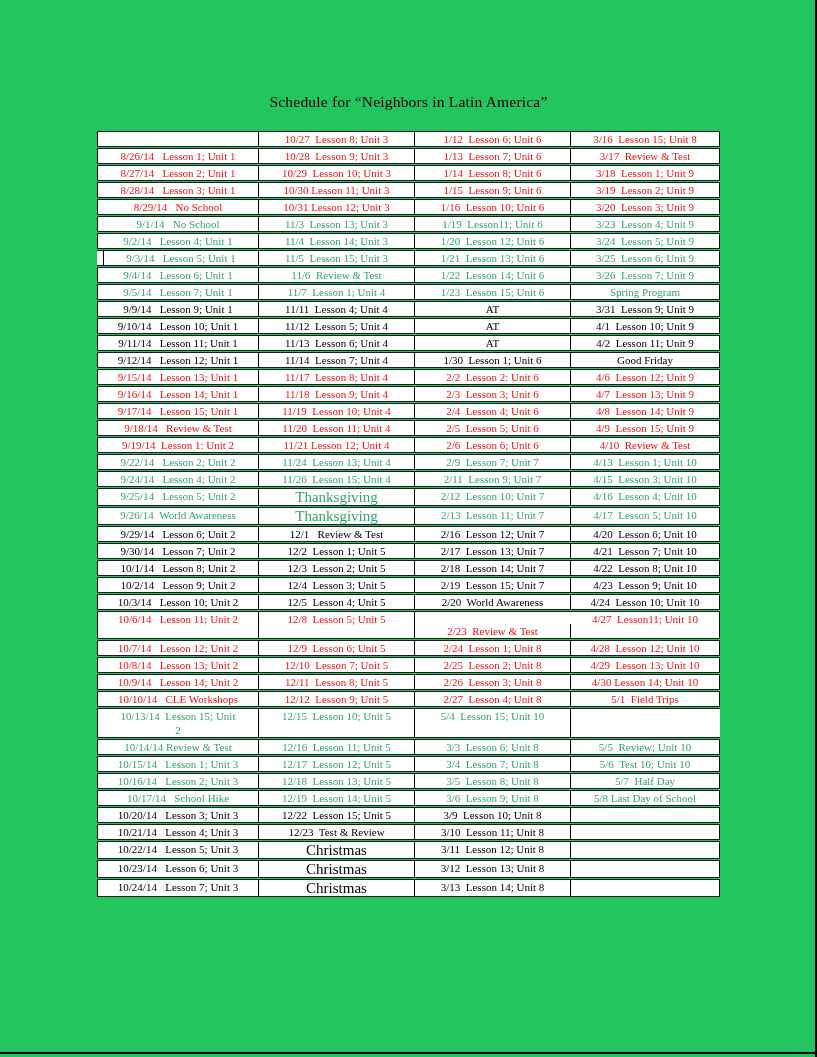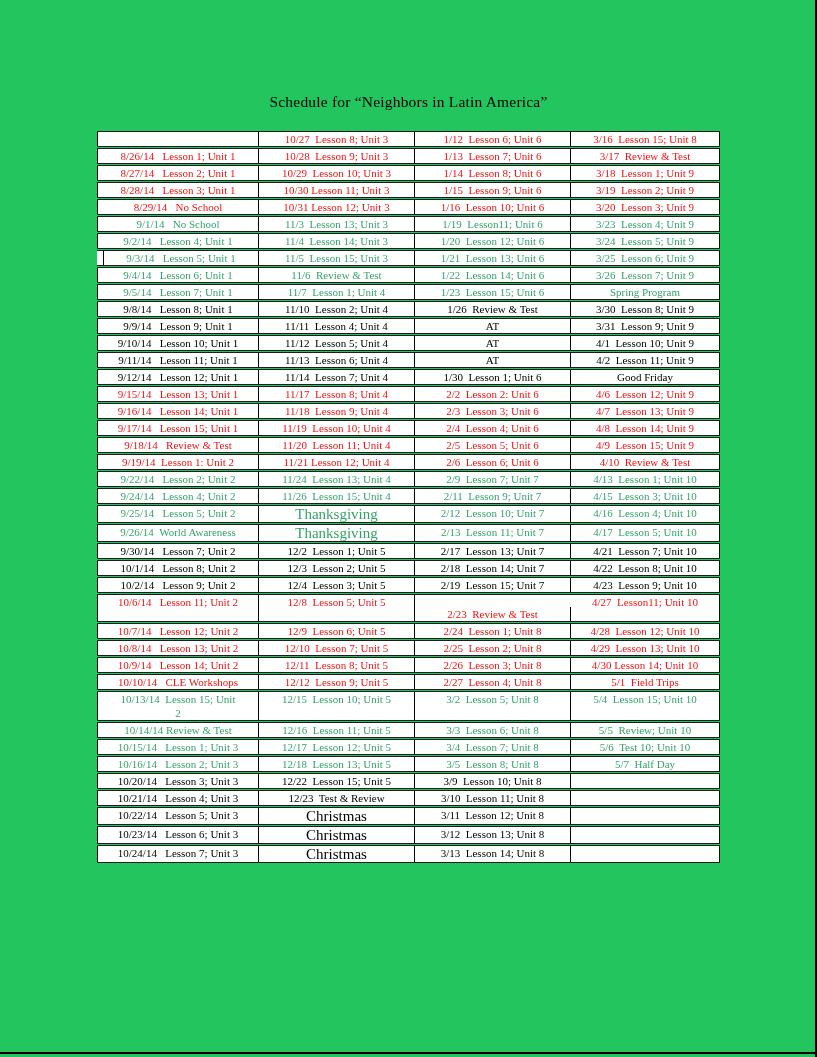--- a/index.html
+++ b/index.html
@@ -121,26 +121,20 @@
         <div class="cell" style="color: rgb(51, 164, 102);">1/22  Lesson 14; Unit 6</div>
         <div class="cell" style="color: rgb(51, 164, 102);">3/26  Lesson 7; Unit 9</div>
       </div>
       <div class="row">
         <div class="cell" style="color: rgb(51, 164, 102);">9/5/14   Lesson 7; Unit 1</div>
         <div class="cell" style="color: rgb(51, 164, 102);">11/7  Lesson 1; Unit 4</div>
         <div class="cell" style="color: rgb(51, 164, 102);">1/23  Lesson 15; Unit 6</div>
         <div class="cell" style="color: rgb(51, 164, 102);">Spring Program</div>
       </div>
       <div class="row">
-        <div class="cell" style="color: rgb(0, 0, 0);">9/8/14   Lesson 8; Unit 1</div>
-        <div class="cell" style="color: rgb(0, 0, 0);">11/10  Lesson 2; Unit 4</div>
-        <div class="cell" style="color: rgb(0, 0, 0);">1/26  Review &amp; Test</div>
-        <div class="cell" style="color: rgb(0, 0, 0);">3/30  Lesson 8; Unit 9</div>
-      </div>
-      <div class="row">
         <div class="cell" style="color: rgb(0, 0, 0);">9/9/14   Lesson 9; Unit 1</div>
         <div class="cell" style="color: rgb(0, 0, 0);">11/11  Lesson 4; Unit 4</div>
         <div class="cell" style="color: rgb(0, 0, 0);">AT</div>
         <div class="cell" style="color: rgb(0, 0, 0);">3/31  Lesson 9; Unit 9</div>
       </div>
       <div class="row">
         <div class="cell" style="color: rgb(0, 0, 0);">9/10/14   Lesson 10; Unit 1</div>
         <div class="cell" style="color: rgb(0, 0, 0);">11/12  Lesson 5; Unit 4</div>
         <div class="cell" style="color: rgb(0, 0, 0);">AT</div>
         <div class="cell" style="color: rgb(0, 0, 0);">4/1  Lesson 10; Unit 9</div>
@@ -205,38 +199,50 @@
         <div class="cell" style="color: rgb(51, 164, 102);">2/12  Lesson 10; Unit 7</div>
         <div class="cell" style="color: rgb(51, 164, 102);">4/16  Lesson 4; Unit 10</div>
       </div>
       <div class="row">
         <div class="cell" style="color: rgb(51, 164, 102);">9/26/14  World Awareness</div>
         <div class="cell big" style="color: rgb(51, 164, 102);">Thanksgiving</div>
         <div class="cell" style="color: rgb(51, 164, 102);">2/13  Lesson 11; Unit 7</div>
         <div class="cell" style="color: rgb(51, 164, 102);">4/17  Lesson 5; Unit 10</div>
       </div>
       <div class="row">
+        <div class="cell" style="color: rgb(0, 0, 0);">9/29/14   Lesson 6; Unit 2</div>
+        <div class="cell" style="color: rgb(0, 0, 0);">12/1   Review &amp; Test</div>
+        <div class="cell" style="color: rgb(0, 0, 0);">2/16  Lesson 12; Unit 7</div>
+        <div class="cell" style="color: rgb(0, 0, 0);">4/20  Lesson 6; Unit 10</div>
+      </div>
+      <div class="row">
         <div class="cell" style="color: rgb(0, 0, 0);">9/30/14   Lesson 7; Unit 2</div>
         <div class="cell" style="color: rgb(0, 0, 0);">12/2  Lesson 1; Unit 5</div>
         <div class="cell" style="color: rgb(0, 0, 0);">2/17  Lesson 13; Unit 7</div>
         <div class="cell" style="color: rgb(0, 0, 0);">4/21  Lesson 7; Unit 10</div>
       </div>
       <div class="row">
         <div class="cell" style="color: rgb(0, 0, 0);">10/1/14   Lesson 8; Unit 2</div>
         <div class="cell" style="color: rgb(0, 0, 0);">12/3  Lesson 2; Unit 5</div>
         <div class="cell" style="color: rgb(0, 0, 0);">2/18  Lesson 14; Unit 7</div>
         <div class="cell" style="color: rgb(0, 0, 0);">4/22  Lesson 8; Unit 10</div>
       </div>
       <div class="row">
         <div class="cell" style="color: rgb(0, 0, 0);">10/2/14   Lesson 9; Unit 2</div>
         <div class="cell" style="color: rgb(0, 0, 0);">12/4  Lesson 3; Unit 5</div>
         <div class="cell" style="color: rgb(0, 0, 0);">2/19  Lesson 15; Unit 7</div>
         <div class="cell" style="color: rgb(0, 0, 0);">4/23  Lesson 9; Unit 10</div>
       </div>
       <div class="row">
+        <div class="cell" style="color: rgb(0, 0, 0);">10/3/14   Lesson 10; Unit 2</div>
+        <div class="cell" style="color: rgb(0, 0, 0);">12/5  Lesson 4; Unit 5</div>
+        <div class="cell" style="color: rgb(0, 0, 0);">2/20  World Awareness</div>
+        <div class="cell" style="color: rgb(0, 0, 0);">4/24  Lesson 10; Unit 10</div>
+      </div>
+      <div class="row">
         <div class="cell" style="color: rgb(240, 18, 18);">10/6/14   Lesson 11; Unit 2</div>
         <div class="cell" style="color: rgb(240, 18, 18);">12/8  Lesson 5; Unit 5</div>
         <div class="cell" style="color: rgb(240, 18, 18); margin-top: 12px;">2/23  Review &amp; Test</div>
         <div class="cell" style="color: rgb(240, 18, 18);">4/27  Lesson11; Unit 10</div>
       </div>
       <div class="row">
         <div class="cell" style="color: rgb(240, 18, 18);">10/7/14   Lesson 12; Unit 2</div>
         <div class="cell" style="color: rgb(240, 18, 18);">12/9  Lesson 6; Unit 5</div>
         <div class="cell" style="color: rgb(240, 18, 18);">2/24  Lesson 1; Unit 8</div>
         <div class="cell" style="color: rgb(240, 18, 18);">4/28  Lesson 12; Unit 10</div>
@@ -256,40 +262,45 @@
       <div class="row">
         <div class="cell" style="color: rgb(240, 18, 18);">10/10/14   CLE Workshops</div>
         <div class="cell" style="color: rgb(240, 18, 18);">12/12  Lesson 9; Unit 5</div>
         <div class="cell" style="color: rgb(240, 18, 18);">2/27  Lesson 4; Unit 8</div>
         <div class="cell" style="color: rgb(240, 18, 18);">5/1  Field Trips</div>
       </div>
       <div class="row">
         <div class="cell" style="color: rgb(51, 164, 102);">10/13/14  Lesson 15; Unit
 2</div>
         <div class="cell" style="color: rgb(51, 164, 102);">12/15  Lesson 10; Unit 5</div>
-        <div class="cell" style="color: rgb(51, 164, 102);">3/2  Lesson 5; Unit 8</div>
         <div class="cell" style="color: rgb(51, 164, 102);">5/4  Lesson 15; Unit 10</div>
       </div>
       <div class="row">
         <div class="cell" style="color: rgb(51, 164, 102);">10/14/14 Review &amp; Test</div>
         <div class="cell" style="color: rgb(51, 164, 102);">12/16  Lesson 11; Unit 5</div>
         <div class="cell" style="color: rgb(51, 164, 102);">3/3  Lesson 6; Unit 8</div>
         <div class="cell" style="color: rgb(51, 164, 102);">5/5  Review; Unit 10</div>
       </div>
       <div class="row">
         <div class="cell" style="color: rgb(51, 164, 102);">10/15/14   Lesson 1; Unit 3</div>
         <div class="cell" style="color: rgb(51, 164, 102);">12/17  Lesson 12; Unit 5</div>
         <div class="cell" style="color: rgb(51, 164, 102);">3/4  Lesson 7; Unit 8</div>
         <div class="cell" style="color: rgb(51, 164, 102);">5/6  Test 10; Unit 10</div>
       </div>
       <div class="row">
         <div class="cell" style="color: rgb(51, 164, 102);">10/16/14   Lesson 2; Unit 3</div>
         <div class="cell" style="color: rgb(51, 164, 102);">12/18  Lesson 13; Unit 5</div>
         <div class="cell" style="color: rgb(51, 164, 102);">3/5  Lesson 8; Unit 8</div>
         <div class="cell" style="color: rgb(51, 164, 102);">5/7  Half Day</div>
+      </div>
+      <div class="row">
+        <div class="cell" style="color: rgb(51, 164, 102);">10/17/14   School Hike</div>
+        <div class="cell" style="color: rgb(51, 164, 102);">12/19  Lesson 14; Unit 5</div>
+        <div class="cell" style="color: rgb(51, 164, 102);">3/6  Lesson 9; Unit 8</div>
+        <div class="cell" style="color: rgb(51, 164, 102);">5/8 Last Day of School</div>
       </div>
       <div class="row">
         <div class="cell" style="color: rgb(0, 0, 0);">10/20/14   Lesson 3; Unit 3</div>
         <div class="cell" style="color: rgb(0, 0, 0);">12/22  Lesson 15; Unit 5</div>
         <div class="cell" style="color: rgb(0, 0, 0);">3/9  Lesson 10; Unit 8</div>
         <div class="cell" style="color: rgb(0, 0, 0);"></div>
       </div>
       <div class="row">
         <div class="cell" style="color: rgb(0, 0, 0);">10/21/14   Lesson 4; Unit 3</div>
         <div class="cell" style="color: rgb(0, 0, 0);">12/23  Test &amp; Review</div>

